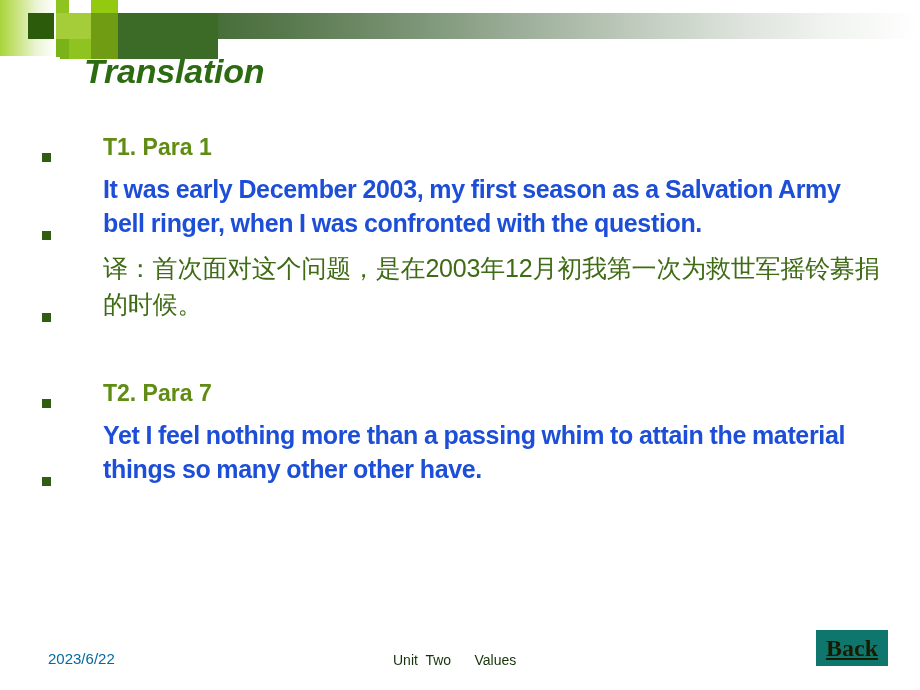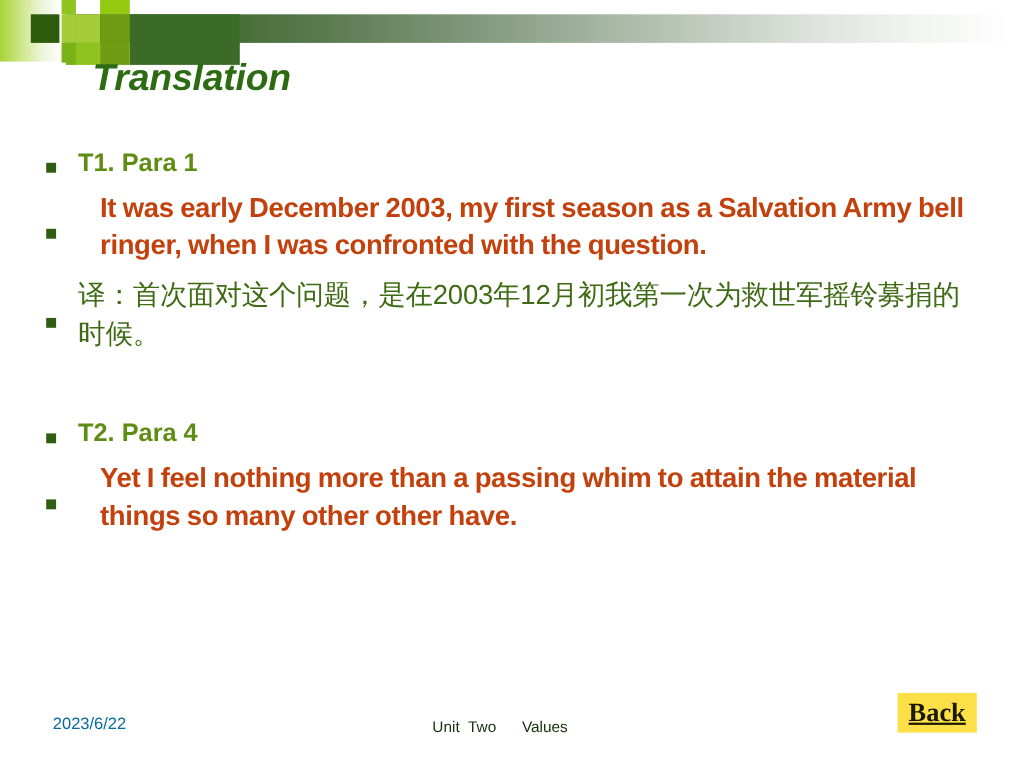--- a/index.html
+++ b/index.html
@@ -75,21 +75,22 @@
   
   .body-list {
     position: absolute;
     left: 42px;
     top: 132px;
     width: 840px;
   }
 
   .bullet-row {
     display: flex;
-    align-items: center;
+    align-items: flex-end;
+    gap: 32px;
   }
 
   .bullet-marker {
     flex: 0 0 auto;
     width: 9px;
     height: 9px;
     background: #2f5d11;
     margin-right: 20px;
   }
 
@@ -104,25 +105,24 @@
     font-weight: bold;
     color: #5f8c12;
     line-height: 30px;
   }
 
   
   .row-en .bullet-marker { margin-top: 13px; }
   .row-en .bullet-text {
     font-size: 25px;
     font-weight: bold;
-    color: #c2410c;
+    color: #1d4ed8;
     line-height: 34px;
     letter-spacing: -0.35px;
     word-spacing: -0.6px;
-    margin-left: 20px;
   }
 
   
   .row-cn .bullet-marker { margin-top: 14px; }
   .row-cn .bullet-text {
     font-size: 25px;
     font-weight: normal;
     color: #3e6b14;
     line-height: 36px;
     font-family: Liberation Sans, sans-serif;
@@ -149,21 +149,21 @@
     color: #14330a;
     white-space: pre;
   }
 
   .back-button {
     position: absolute;
     left: 816px;
     top: 630px;
     width: 72px;
     height: 36px;
-    background: #fde047;
+    background: #0f766e;
     display: flex;
     align-items: center;
     justify-content: center;
     cursor: pointer;
   }
   .back-button-label {
     font-family: "Liberation Serif", serif;
     font-size: 24px;
     font-weight: bold;
     color: #1a1a00;
@@ -210,21 +210,21 @@
 
     <div class="bullet-row row-cn">
       <span class="bullet-marker"></span>
       <span class="bullet-text">译：首次面对这个问题，是在2003年12月初我第一次为救世军摇铃募捐的时候。</span>
     </div>
 
     <div class="gap-lg"></div>
 
     <div class="bullet-row row-head">
       <span class="bullet-marker"></span>
-      <span class="bullet-text">T2. Para 4</span>
+      <span class="bullet-text">T2. Para 7</span>
     </div>
 
     <div class="gap-sm"></div>
 
     <div class="bullet-row row-en">
       <span class="bullet-marker"></span>
       <span class="bullet-text">Yet I feel nothing more than a passing whim to attain the material things so many other other have.</span>
     </div>
 
     <div class="gap-sm"></div>

